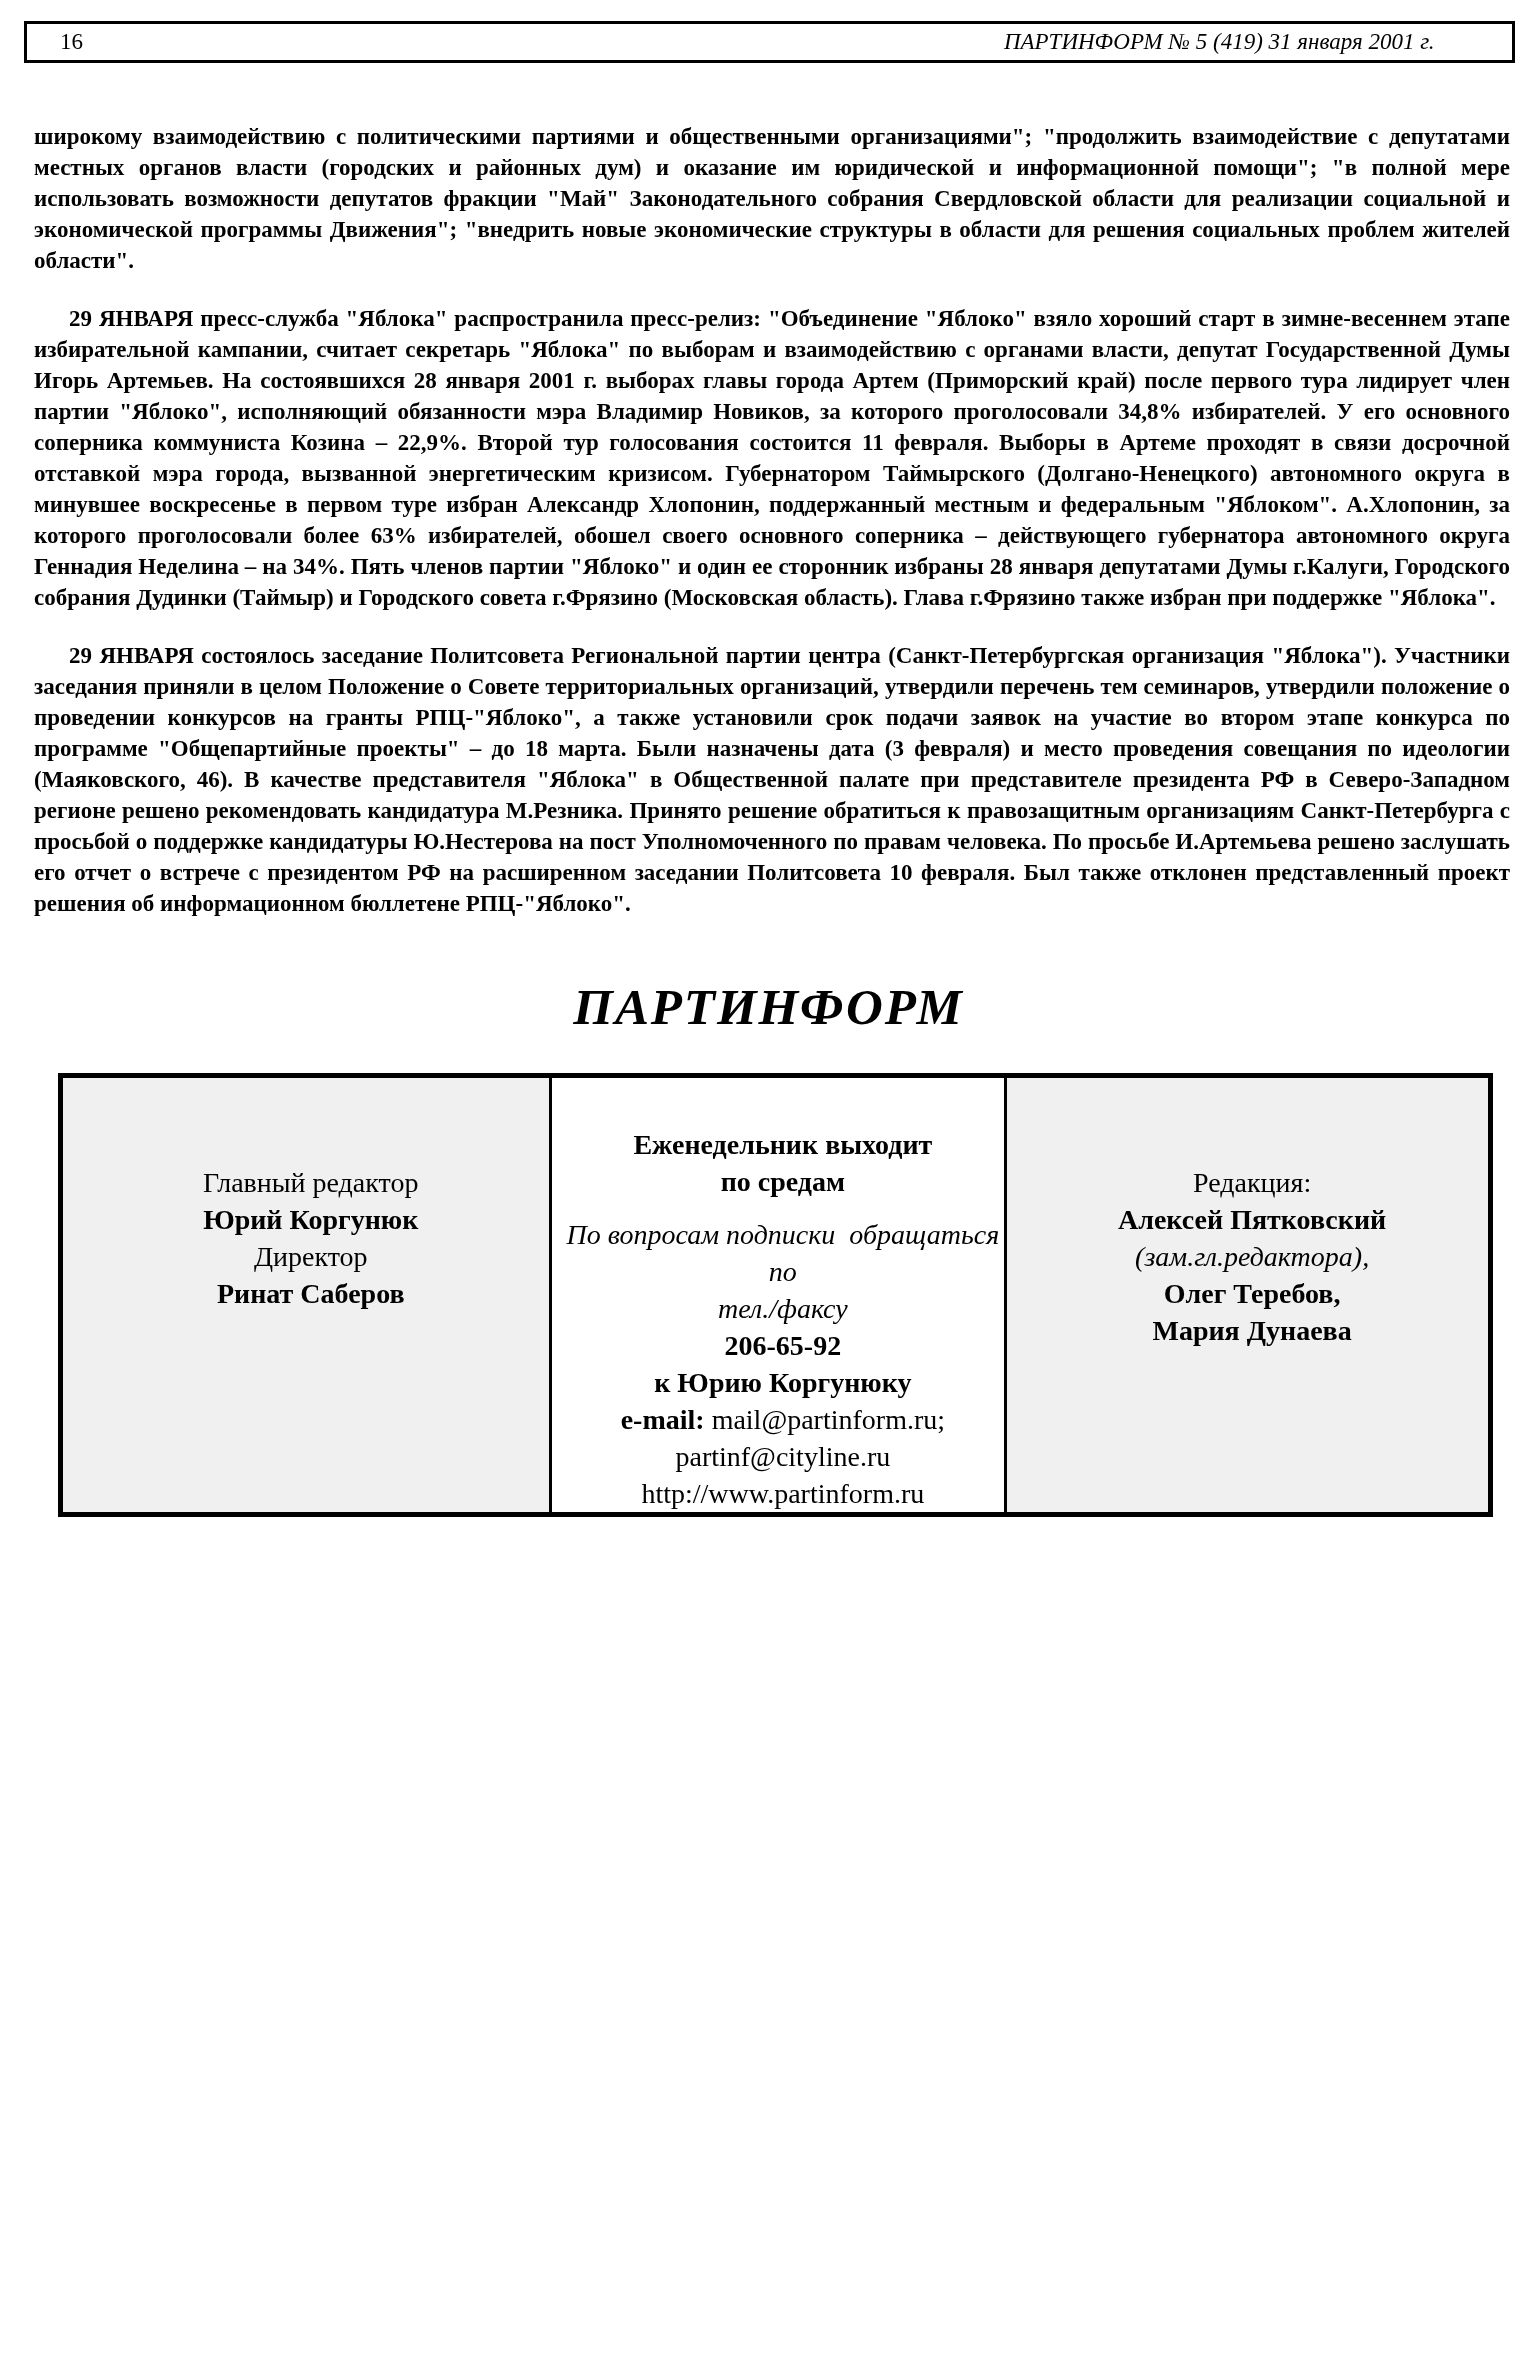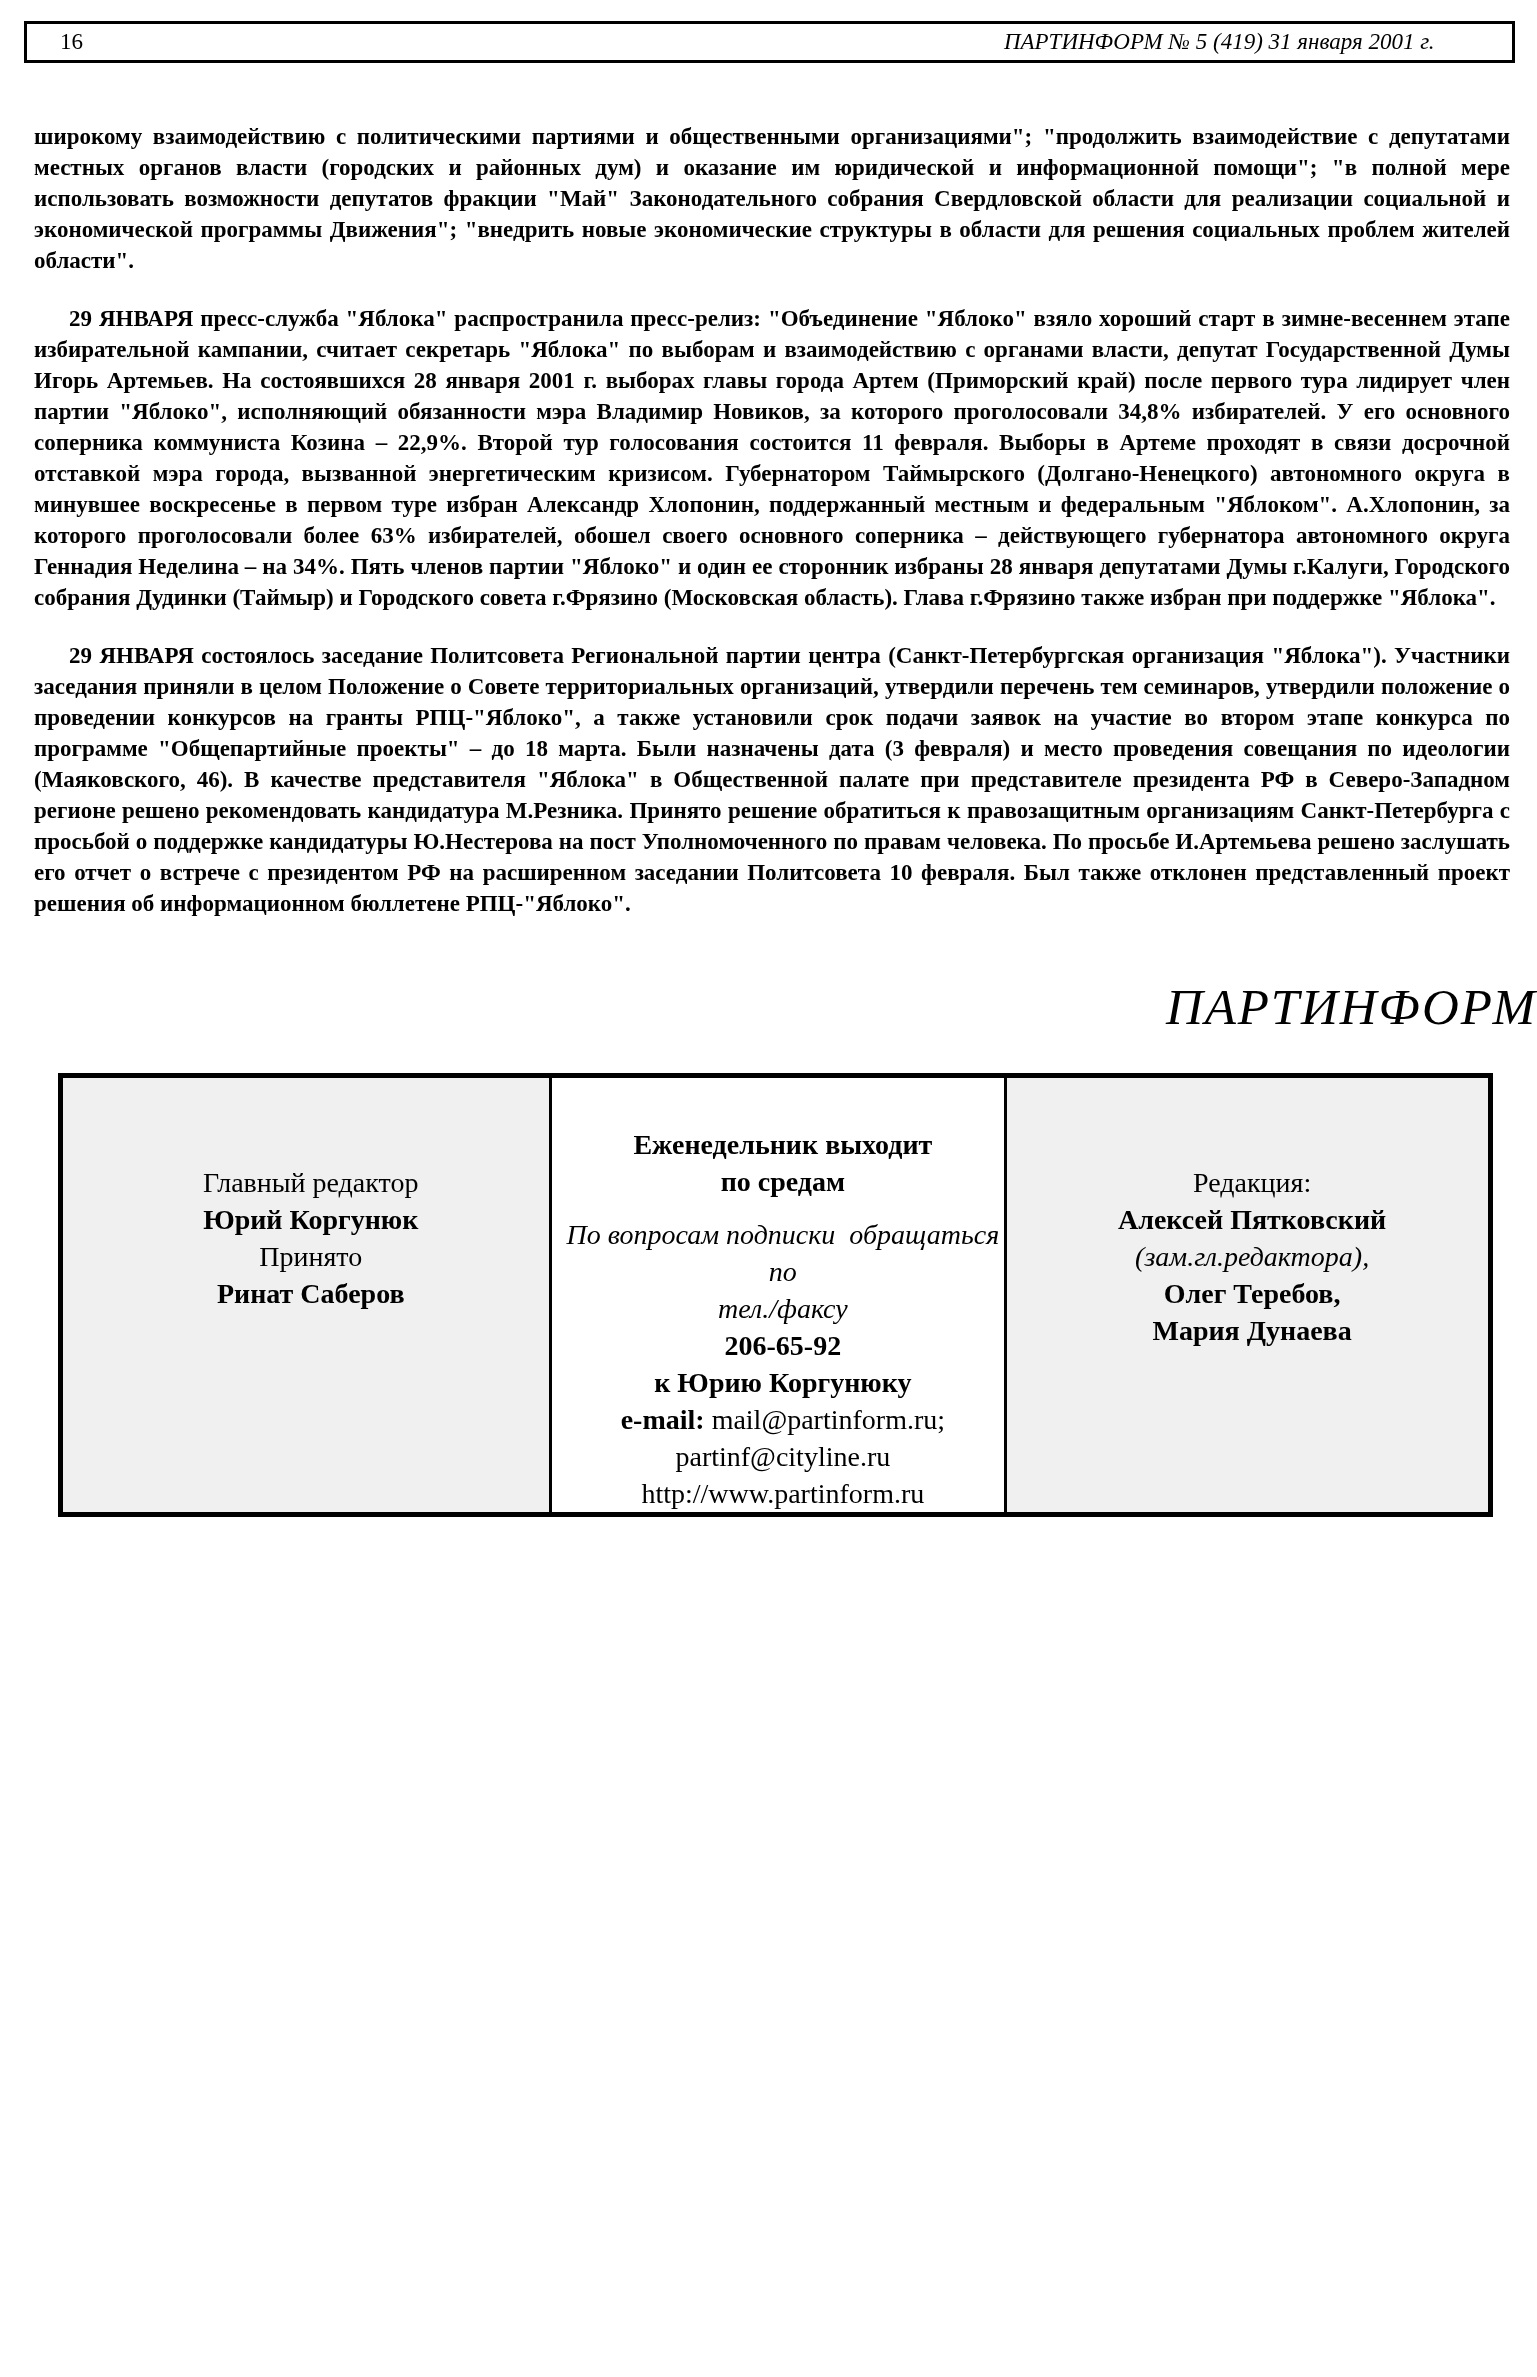--- a/index.html
+++ b/index.html
@@ -39,24 +39,24 @@
   .signed-line{
     margin-top:144px;
     padding-left:1006px;
     font-size:23px;
     line-height:31px;
     white-space:pre;
   }
   
   .masthead{
     margin:58px 0 0 0;
-    text-align:right;
+    text-align:center;
     font-size:51px;
     line-height:61px;
-    font-weight:normal;
+    font-weight:bold;
     font-style:italic;
     letter-spacing:1.9px;
   }
   
   .info-table{
     margin:35px 0 0 58px;
     width:1435px;
     height:442px;
     border-collapse:collapse;
     table-layout:fixed;
@@ -106,21 +106,21 @@
       <col style="width:31.8%">
       <col style="width:33.9%">
     </colgroup>
     <tbody>
         <tr>
       <td class="shaded">
         <div class="cell pad-deep">
           <span class="line">Главный редактор</span>
           <span class="line b">Юрий Коргунюк</span>
           <span class="spacer"></span>
-          <span class="line">Принято</span>
+          <span class="line">Директор</span>
           <span class="line b">Ринат Саберов</span>
         </div>
       </td>
       <td class="plain">
         <div class="cell pad-top">
           <span class="line b">Еженедельник выходит</span>
           <span class="line b">по средам</span>
           <span class="line i nowrap">По вопросам подписки  обращаться</span>
           <span class="line i">по</span>
           <span class="line i">тел./факсу</span>

